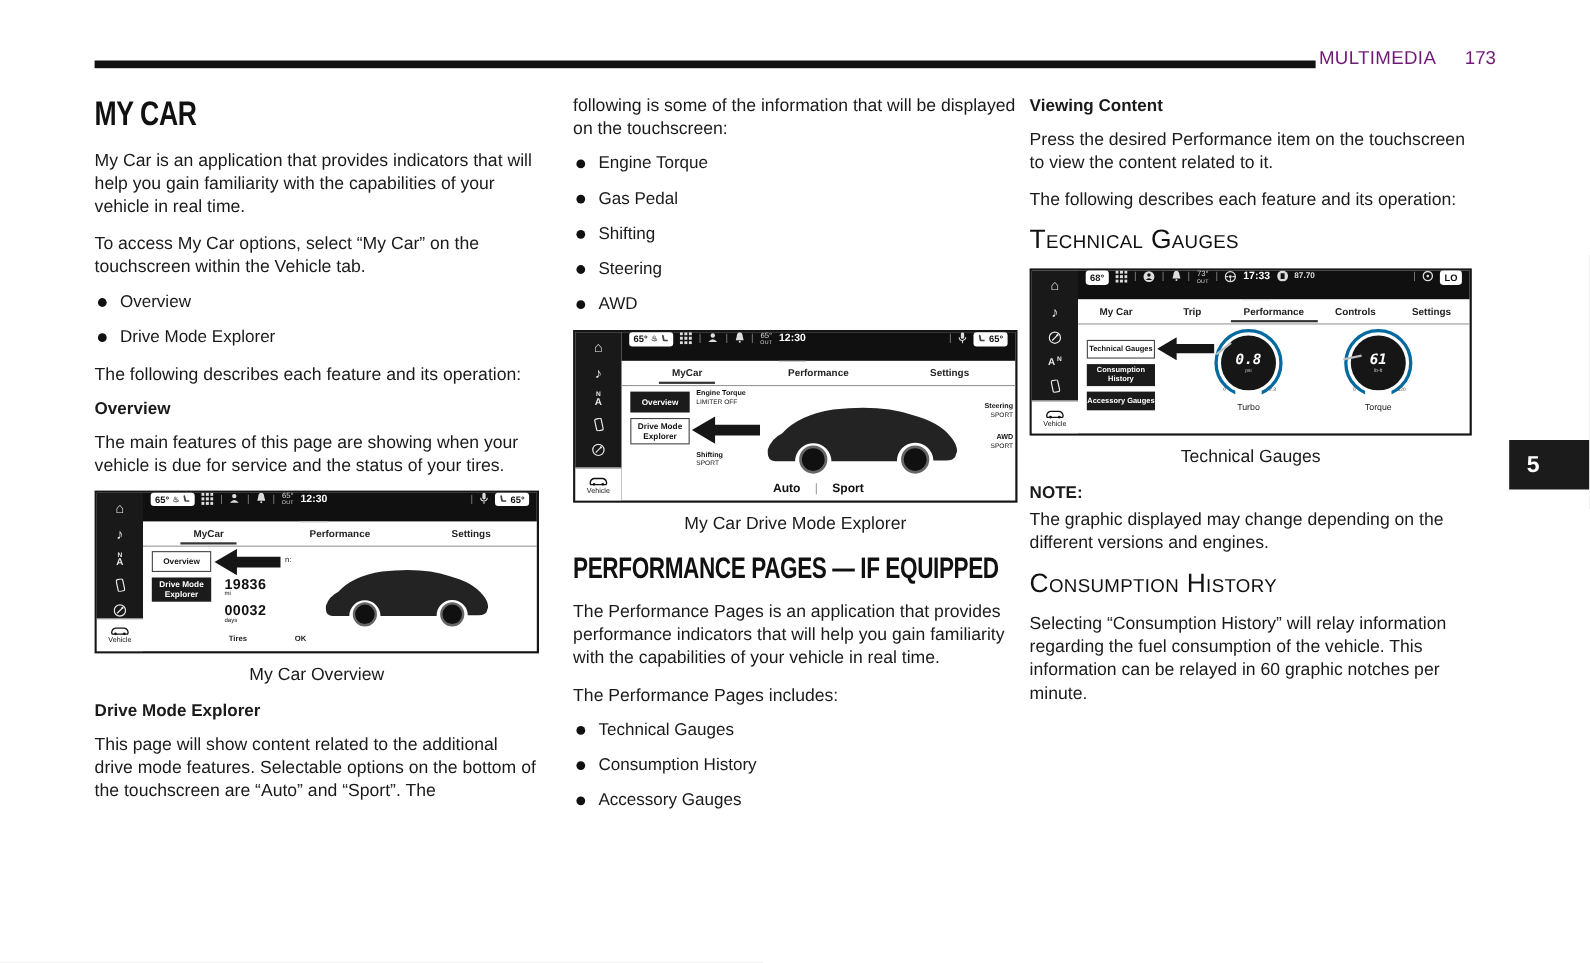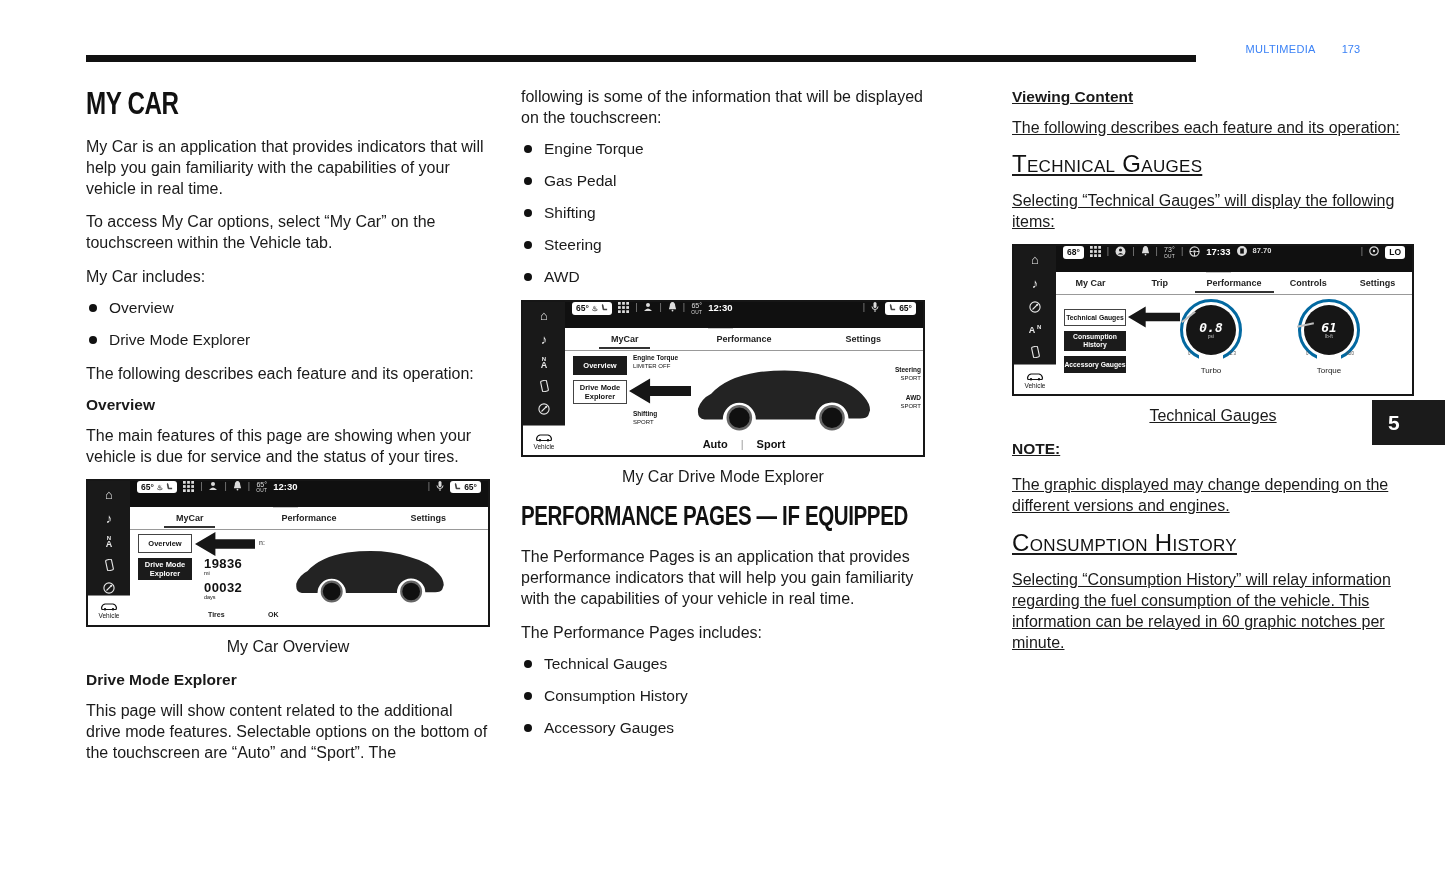--- a/index.html
+++ b/index.html
@@ -1,28 +1,28 @@
 <!DOCTYPE html>
 <html><head>
 <meta charset="utf-8">
 <style>
   html,body{margin:0;padding:0;background:#e8e8e8;}
   .page{position:relative;width:1445px;height:875px;background:#ffffff;
         font-family:"Liberation Sans",sans-serif;color:#1a1a1a;overflow:hidden;}
   
   .hrule{position:absolute;left:86px;top:55px;width:1110px;height:7px;background:#111;}
-  .hdr{position:absolute;top:43px;right:85px;font-size:11px;color:#3b82f6;display:flex;gap:26px;align-items:flex-start;}
+  .hdr{position:absolute;top:43px;right:85px;font-size:17px;color:#701a75;display:flex;gap:26px;align-items:flex-start;}
   .hdr .sect{letter-spacing:.3px;}
   .chaptab{position:absolute;right:0;top:400px;width:73px;height:45px;background:#1b1b1b;color:#fff;
            display:flex;align-items:center;font-size:21px;font-weight:700;padding-left:16px;box-sizing:border-box;}
   
   .col{position:absolute;top:86px;}
   .col1{left:86px;width:404px;}
   .col2{left:521px;width:404px;}
-  .col3{left:1012px;width:402px;text-decoration:underline;}
+  .col3{left:936px;width:402px;}
   p.body{font-size:16px;line-height:1.32;margin:0 0 12px;}
   .h1{font-size:31px;font-weight:700;margin:0 0 14px;transform:scaleX(.78);transform-origin:left center;
       white-space:nowrap;letter-spacing:-.5px;color:#111;}
   .h1b{font-size:27px;font-weight:700;margin:8px 0 14px;transform:scaleX(.76);transform-origin:left center;
       white-space:nowrap;letter-spacing:-.5px;color:#111;}
   .h2{font-size:24px;font-weight:500;font-variant:small-caps;margin:6px 0 12px;letter-spacing:.3px;color:#111;}
   .h3{font-size:15.5px;font-weight:700;margin:2px 0 11px;}
   ul.bul{list-style:none;margin:2px 0 12px;padding:0;}
   ul.bul li{position:relative;padding-left:23px;font-size:15.5px;margin-bottom:14px;}
   ul.bul li::before{content:"";position:absolute;left:3px;top:5px;width:8px;height:8px;border-radius:50%;background:#111;}
@@ -89,21 +89,20 @@
     <span class="pgno">173</span>
   </div>
   <div class="chaptab">
     <span>5</span>
   </div>
 
   <div class="col col1">
     <div class="h1">MY CAR</div>
     <p class="body">My Car is an application that provides indicators that will help you gain familiarity with the capabilities of your vehicle in real time.</p>
     <p class="body">To access My Car options, select “My Car” on the touchscreen within the Vehicle tab.</p>
-    <p class="body">My Car includes:</p>
     <ul class="bul">
       <li><span>Overview</span></li>
       <li><span>Drive Mode Explorer</span></li>
     </ul>
     <p class="body">The following describes each feature and its operation:</p>
     <div class="h3">Overview</div>
     <p class="body">The main features of this page are showing when your vehicle is due for service and the status of your tires.</p>
 
     <div class="shot" style="height:148px;">
       <div class="sb">
@@ -350,23 +349,23 @@
     <p class="body">The Performance Pages includes:</p>
     <ul class="bul">
       <li><span>Technical Gauges</span></li>
       <li><span>Consumption History</span></li>
       <li><span>Accessory Gauges</span></li>
     </ul>
   </div>
 
   <div class="col col3">
     <div class="h3">Viewing Content</div>
+    <p class="body">Press the desired Performance item on the touchscreen to view the content related to it.</p>
     <p class="body">The following describes each feature and its operation:</p>
     <div class="h2">Technical Gauges</div>
-    <p class="body">Selecting “Technical Gauges” will display the following items:</p>
 
     <div class="shot" style="height:152px;">
       <div class="sb">
         <span class="sbi">⌂</span>
         <span class="sbi">♪</span>
         <span class="sbi">
           <svg width="12" height="12" viewBox="0 0 12 12">
               <circle cx="6" cy="6" r="5.1" fill="none" stroke="#e8e8e8" stroke-width="1.1"></circle>
               <path d="M3.5 8.5 L8.5 3.5" stroke="#e8e8e8" stroke-width="1.1"></path>
               <circle cx="8.3" cy="3.7" r="1" fill="#e8e8e8"></circle>
@@ -475,19 +474,19 @@
             </div>
             <span class="gmin">0</span>
             <span class="gmax">620</span>
           </div>
           <span class="glab">Torque</span>
         </div>
       </div>
     </div>
 
     <div class="caption">Technical Gauges</div>
-    <div class="h3" style="margin-bottom:16px;">NOTE:</div>
+    <div class="h3" style="margin-bottom:4px;">NOTE:</div>
     <p class="body">The graphic displayed may change depending on the different versions and engines.</p>
     <div class="h2">Consumption History</div>
     <p class="body">Selecting “Consumption History” will relay information regarding the fuel consumption of the vehicle. This information can be relayed in 60 graphic notches per minute.</p>
   </div>
 
 </div>
 
 </body></html>

